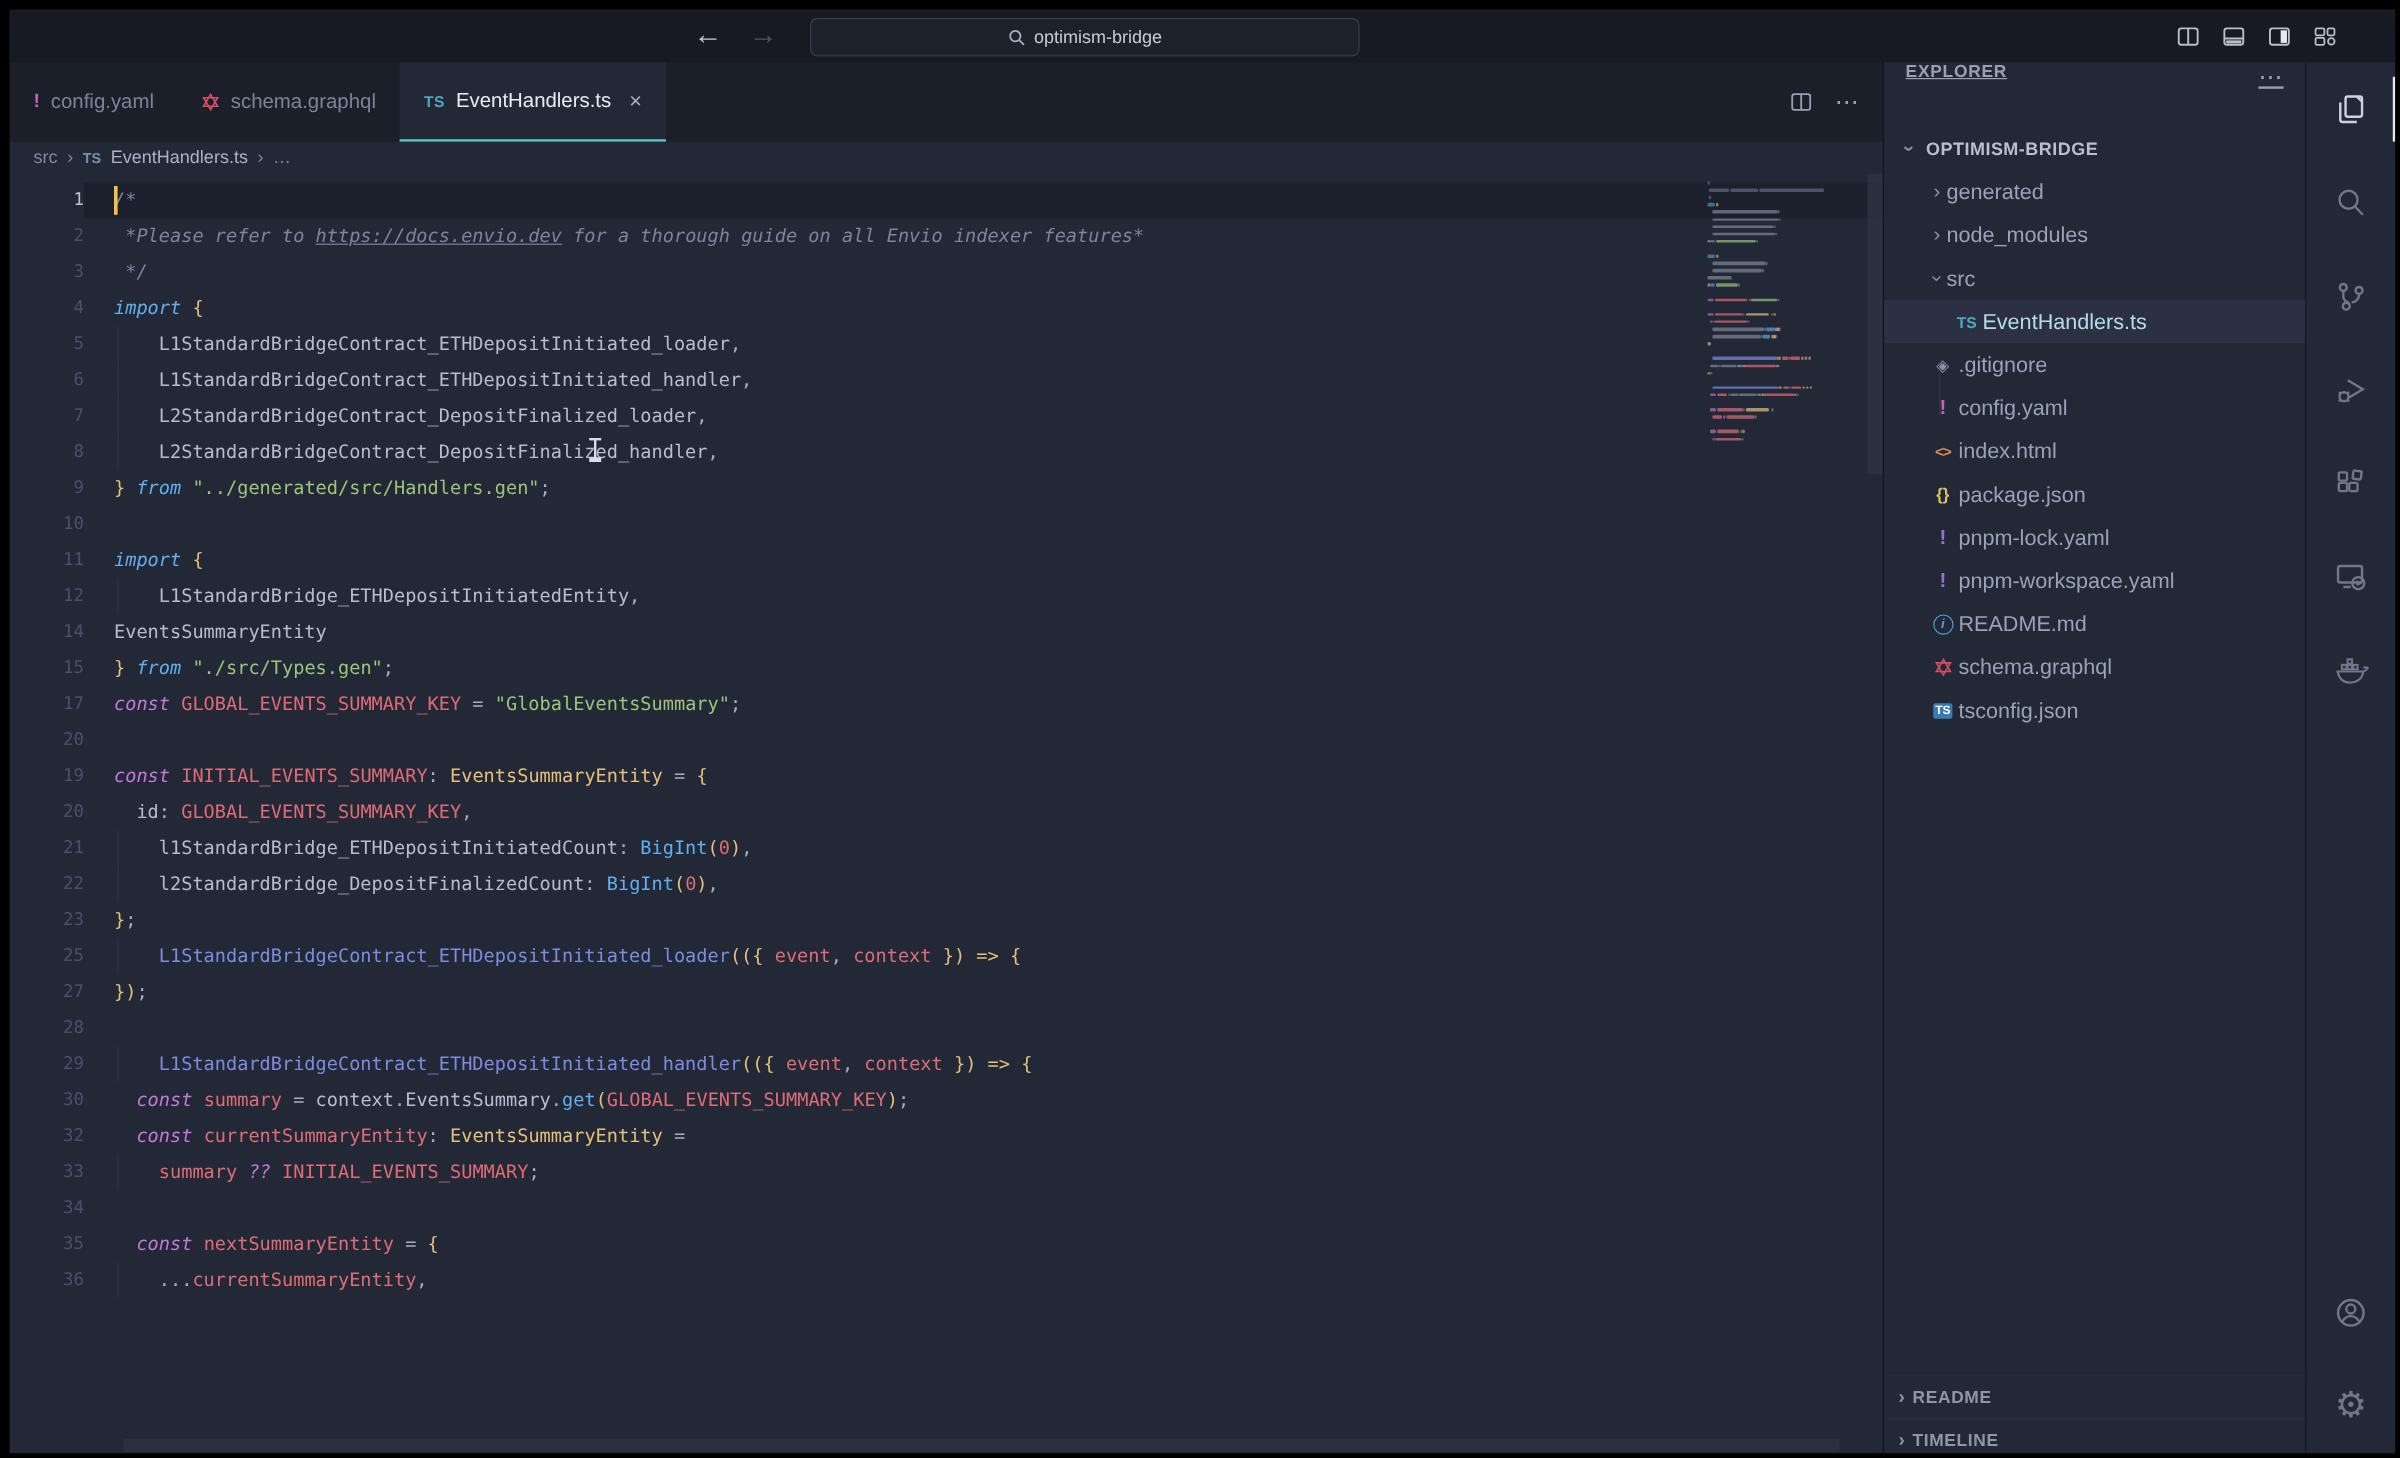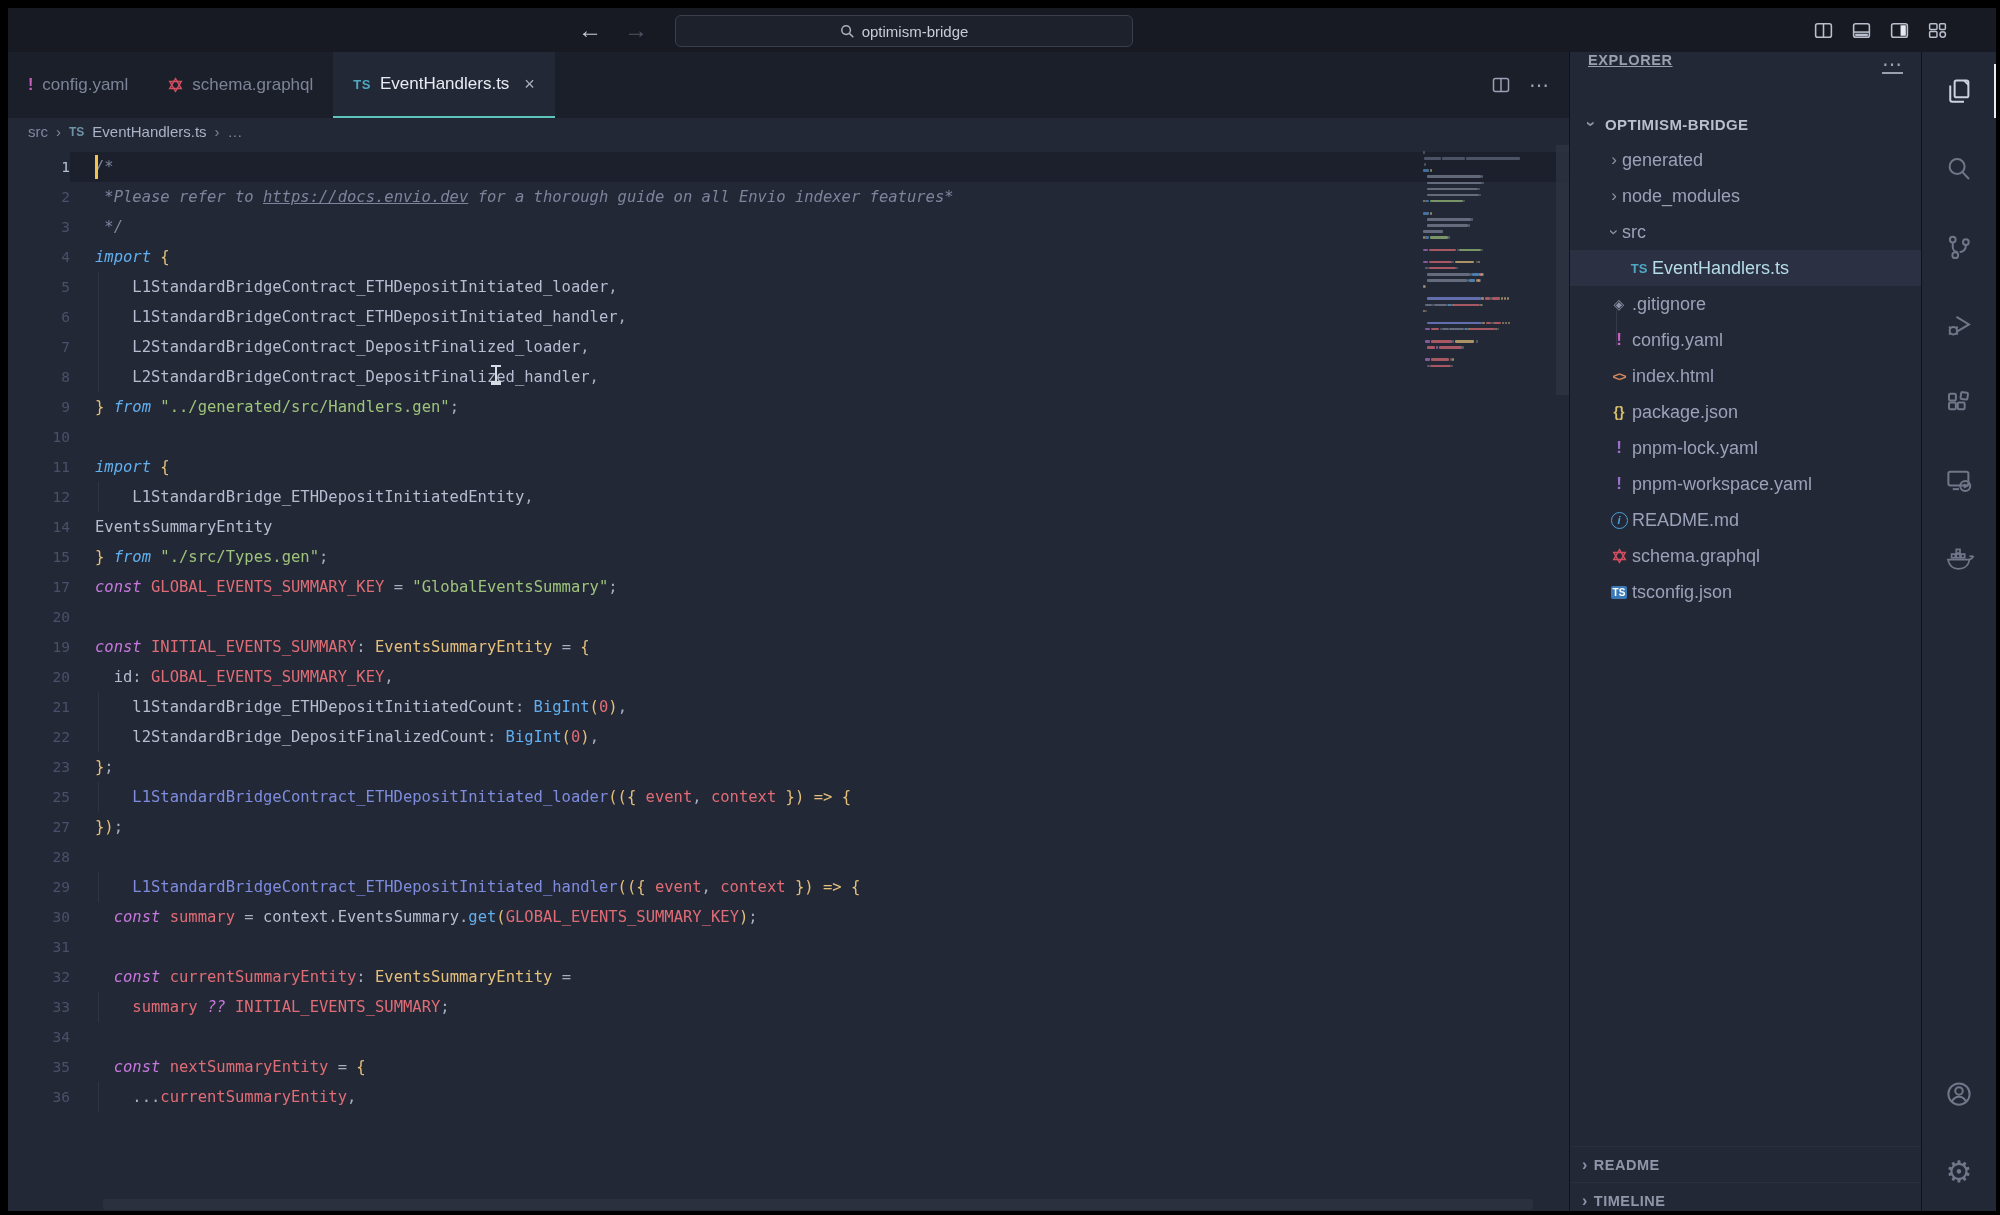--- a/index.html
+++ b/index.html
@@ -200,21 +200,20 @@
               <div class="line"><div class="ln">19</div><div class="lc"><span class="kw">const</span><span class="pn"> </span><span class="var">INITIAL_EVENTS_SUMMARY</span><span class="pn">: </span><span class="type">EventsSummaryEntity</span><span class="pn"> = </span><span class="br">{</span></div></div>
               <div class="line"><div class="ln">20</div><div class="lc"><span class="pn">  </span><span class="id">id</span><span class="pn">: </span><span class="var">GLOBAL_EVENTS_SUMMARY_KEY</span><span class="pn">,</span></div></div>
               <div class="line g"><div class="ln">21</div><div class="lc"><span class="pn">    </span><span class="id">l1StandardBridge_ETHDepositInitiatedCount</span><span class="pn">: </span><span class="meth">BigInt</span><span class="br">(</span><span class="num">0</span><span class="br">)</span><span class="pn">,</span></div></div>
               <div class="line g"><div class="ln">22</div><div class="lc"><span class="pn">    </span><span class="id">l2StandardBridge_DepositFinalizedCount</span><span class="pn">: </span><span class="meth">BigInt</span><span class="br">(</span><span class="num">0</span><span class="br">)</span><span class="pn">,</span></div></div>
               <div class="line"><div class="ln">23</div><div class="lc"><span class="br">}</span><span class="pn">;</span></div></div>
               <div class="line g"><div class="ln">25</div><div class="lc"><span class="pn">    </span><span class="fn">L1StandardBridgeContract_ETHDepositInitiated_loader</span><span class="br">(({</span><span class="pn"> </span><span class="var">event</span><span class="pn">, </span><span class="var">context</span><span class="pn"> </span><span class="br">})</span><span class="pn"> </span><span class="br">=&gt;</span><span class="pn"> </span><span class="br">{</span></div></div>
               <div class="line"><div class="ln">27</div><div class="lc"><span class="br">})</span><span class="pn">;</span></div></div>
               <div class="line"><div class="ln">28</div><div class="lc"></div></div>
               <div class="line g"><div class="ln">29</div><div class="lc"><span class="pn">    </span><span class="fn">L1StandardBridgeContract_ETHDepositInitiated_handler</span><span class="br">(({</span><span class="pn"> </span><span class="var">event</span><span class="pn">, </span><span class="var">context</span><span class="pn"> </span><span class="br">})</span><span class="pn"> </span><span class="br">=&gt;</span><span class="pn"> </span><span class="br">{</span></div></div>
               <div class="line"><div class="ln">30</div><div class="lc"><span class="pn">  </span><span class="kw">const</span><span class="pn"> </span><span class="var">summary</span><span class="pn"> = </span><span class="id">context</span><span class="pn">.</span><span class="id">EventsSummary</span><span class="pn">.</span><span class="meth">get</span><span class="br">(</span><span class="var">GLOBAL_EVENTS_SUMMARY_KEY</span><span class="br">)</span><span class="pn">;</span></div></div>
-              <div class="line"><div class="ln">31</div><div class="lc"></div></div>
               <div class="line"><div class="ln">32</div><div class="lc"><span class="pn">  </span><span class="kw">const</span><span class="pn"> </span><span class="var">currentSummaryEntity</span><span class="pn">: </span><span class="type">EventsSummaryEntity</span><span class="pn"> =</span></div></div>
               <div class="line g"><div class="ln">33</div><div class="lc"><span class="pn">    </span><span class="var">summary</span><span class="pn"> </span><span class="kw">??</span><span class="pn"> </span><span class="var">INITIAL_EVENTS_SUMMARY</span><span class="pn">;</span></div></div>
               <div class="line"><div class="ln">34</div><div class="lc"></div></div>
               <div class="line"><div class="ln">35</div><div class="lc"><span class="pn">  </span><span class="kw">const</span><span class="pn"> </span><span class="var">nextSummaryEntity</span><span class="pn"> = </span><span class="br">{</span></div></div>
               <div class="line g"><div class="ln">36</div><div class="lc"><span class="pn">    ...</span><span class="var">currentSummaryEntity</span><span class="pn">,</span></div></div>
             </div>
         <div class="minimap" id="minimap">
               <div class="seg" style="left: 2px; top: 6px; width: 2.1px; background: rgba(138, 146, 168, 0.45);"></div>
               <div class="seg" style="left: 3.05px; top: 12.1px; width: 16.8px; background: rgba(138, 146, 168, 0.45);"></div>
               <div class="seg" style="left: 20.9px; top: 12.1px; width: 23.1px; background: rgba(138, 146, 168, 0.45);"></div>

